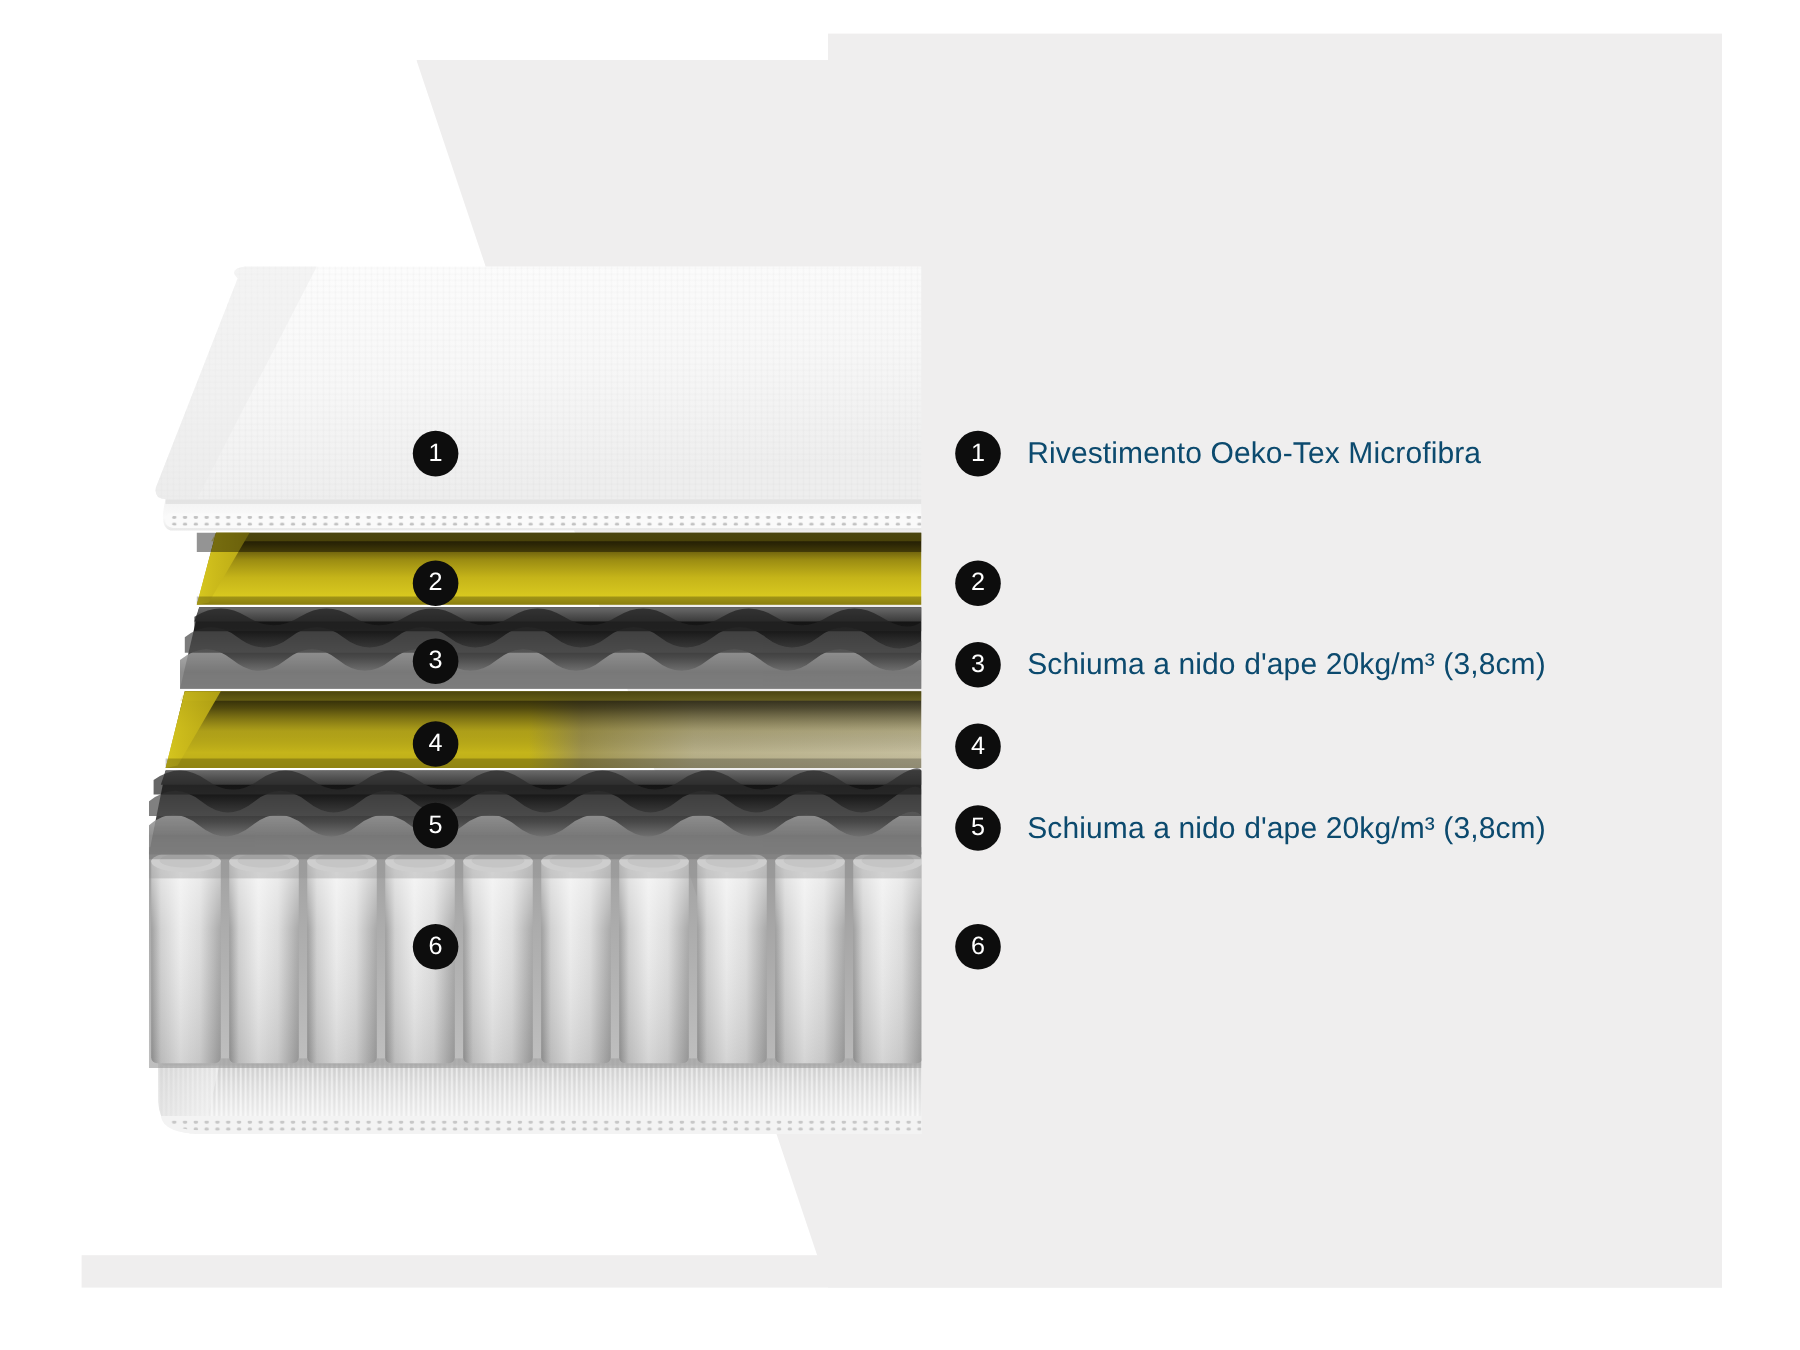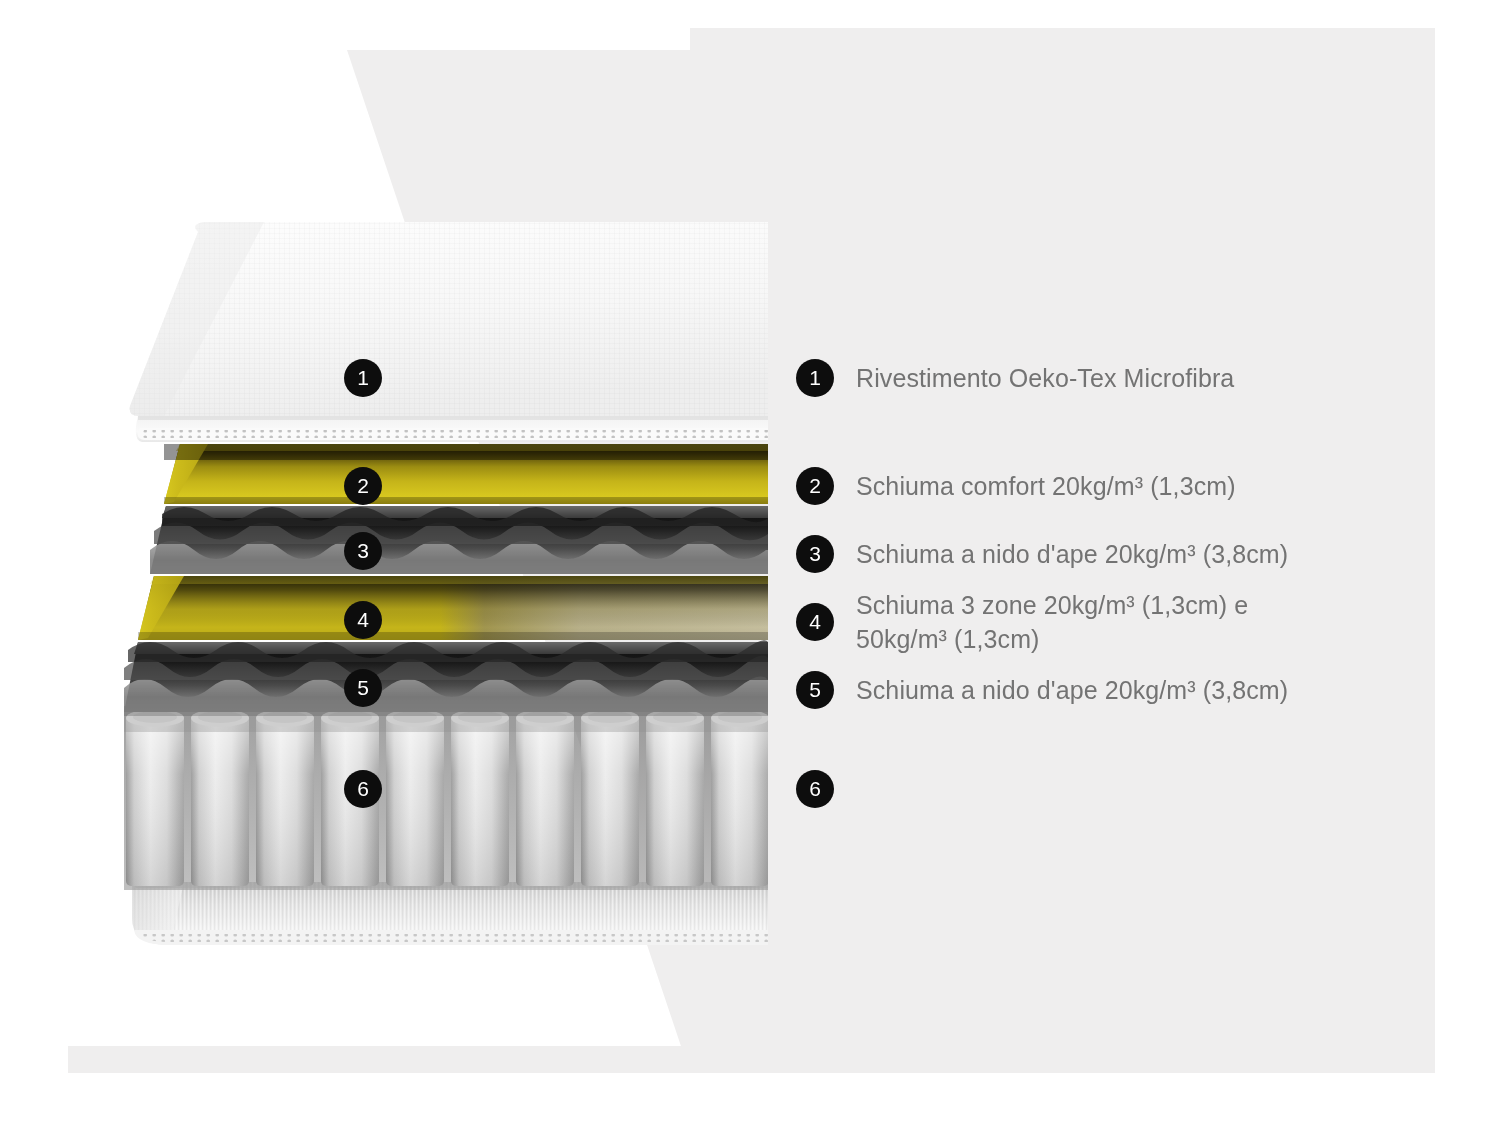--- a/index.html
+++ b/index.html
@@ -73,26 +73,27 @@
     left:0;
   }
   .legend-badge{
     flex:0 0 auto;
     width:38px;height:38px;border-radius:50%;
     background:#0d0d0d;color:#fff;
     font-size:21px;line-height:38px;text-align:center;
   }
   .legend-text{
     margin-left:22px;
-    color:#737373;
+    color:#0c4a6e;
     font-size:25px;
     line-height:34px;
     letter-spacing:0.1px;
     white-space:pre-line;
     padding-top:2px;
+    text-align:right;
   }
 </style>
 </head>
 <body>
 
 <div id="stage">
 
   <div class="bg-gray-panel"></div>
   <div class="bg-gray-right"></div>
   <div class="bg-gray-bottom"></div>
@@ -346,32 +347,29 @@
 
   <div id="legend">
 
     <div class="legend-row" style="top:359px;">
       <div class="legend-badge">1</div>
       <div class="legend-text">Rivestimento Oeko-Tex Microfibra</div>
     </div>
 
     <div class="legend-row" style="top:467px;">
       <div class="legend-badge">2</div>
-      <div class="legend-text">Schiuma comfort 20kg/m³ (1,3cm)</div>
     </div>
 
     <div class="legend-row" style="top:535px;">
       <div class="legend-badge">3</div>
       <div class="legend-text">Schiuma a nido d'ape 20kg/m³ (3,8cm)</div>
     </div>
 
     <div class="legend-row" style="top:586px;">
       <div class="legend-badge" style="margin-top:17px;">4</div>
-      <div class="legend-text">Schiuma 3 zone 20kg/m³ (1,3cm) e
-50kg/m³ (1,3cm)</div>
     </div>
 
     <div class="legend-row" style="top:671px;">
       <div class="legend-badge">5</div>
       <div class="legend-text">Schiuma a nido d'ape 20kg/m³ (3,8cm)</div>
     </div>
 
     <div class="legend-row" style="top:770px;">
       <div class="legend-badge">6</div>
     </div>

